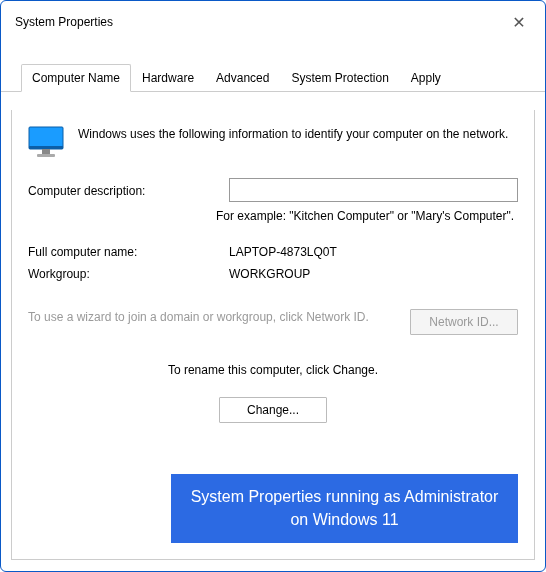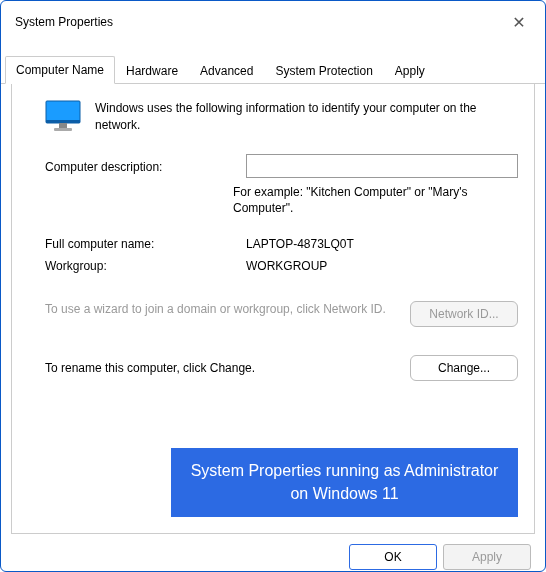--- a/index.html
+++ b/index.html
@@ -24,23 +24,23 @@
     .close-x {
       font-size: 16px;
       color: #555;
       cursor: pointer;
       width: 24px;
       text-align: center;
       font-family: Arial, sans-serif;
     }
     .tabstrip {
       display: flex;
-      align-items: center;
-      padding: 0 4px;
-      margin-top: 16px;
+      align-items: flex-start;
+      padding: 0 20px;
+      margin-top: 24px;
       border-bottom: 1px solid #ccc;
       position: relative;
     }
     .tab {
       padding: 6px 10px 6px 10px;
       font-size: 12px;
       color: #000;
       cursor: pointer;
       border: 1px solid transparent;
       border-bottom: none;
@@ -51,22 +51,22 @@
     .tab.active {
       border: 1px solid #ccc;
       border-bottom: 1px solid #fff;
       background: #fff;
       border-top-left-radius: 2px;
       border-top-right-radius: 2px;
     }
     .tabpanel {
       border: 1px solid #ccc;
       border-top: none;
-      margin: 0 10px;
-      padding: 16px 16px 20px 33px;
+      margin: 18px 10px;
+      padding: 16px 16px 20px 16px;
       height: 450px;
       position: relative;
     }
     .intro-row {
       display: flex;
       gap: 14px;
       align-items: flex-start;
       margin-bottom: 20px;
     }
     .monitor-icon svg { display: block; }
@@ -110,30 +110,31 @@
       color: #9a9a9a;
       line-height: 1.4;
       flex: 1;
     }
     .change-row {
       display: flex;
       align-items: center;
       justify-content: space-between;
       margin-top: 28px;
       gap: 20px;
+      flex-direction: column;
     }
     .change-text { font-size: 12px; flex: 1; }
     .btn {
       font-family: inherit;
       font-size: 12px;
       padding: 5px 0;
       width: 108px;
       background: #fff;
       border: 1px solid #bbb;
-      border-radius: 6px;
+      border-radius: 1px;
       cursor: pointer;
       text-align: center;
     }
     .btn.disabled {
       color: #9a9a9a;
       background: #f5f5f5;
       cursor: default;
     }
     .caption-box {
       position: absolute;

